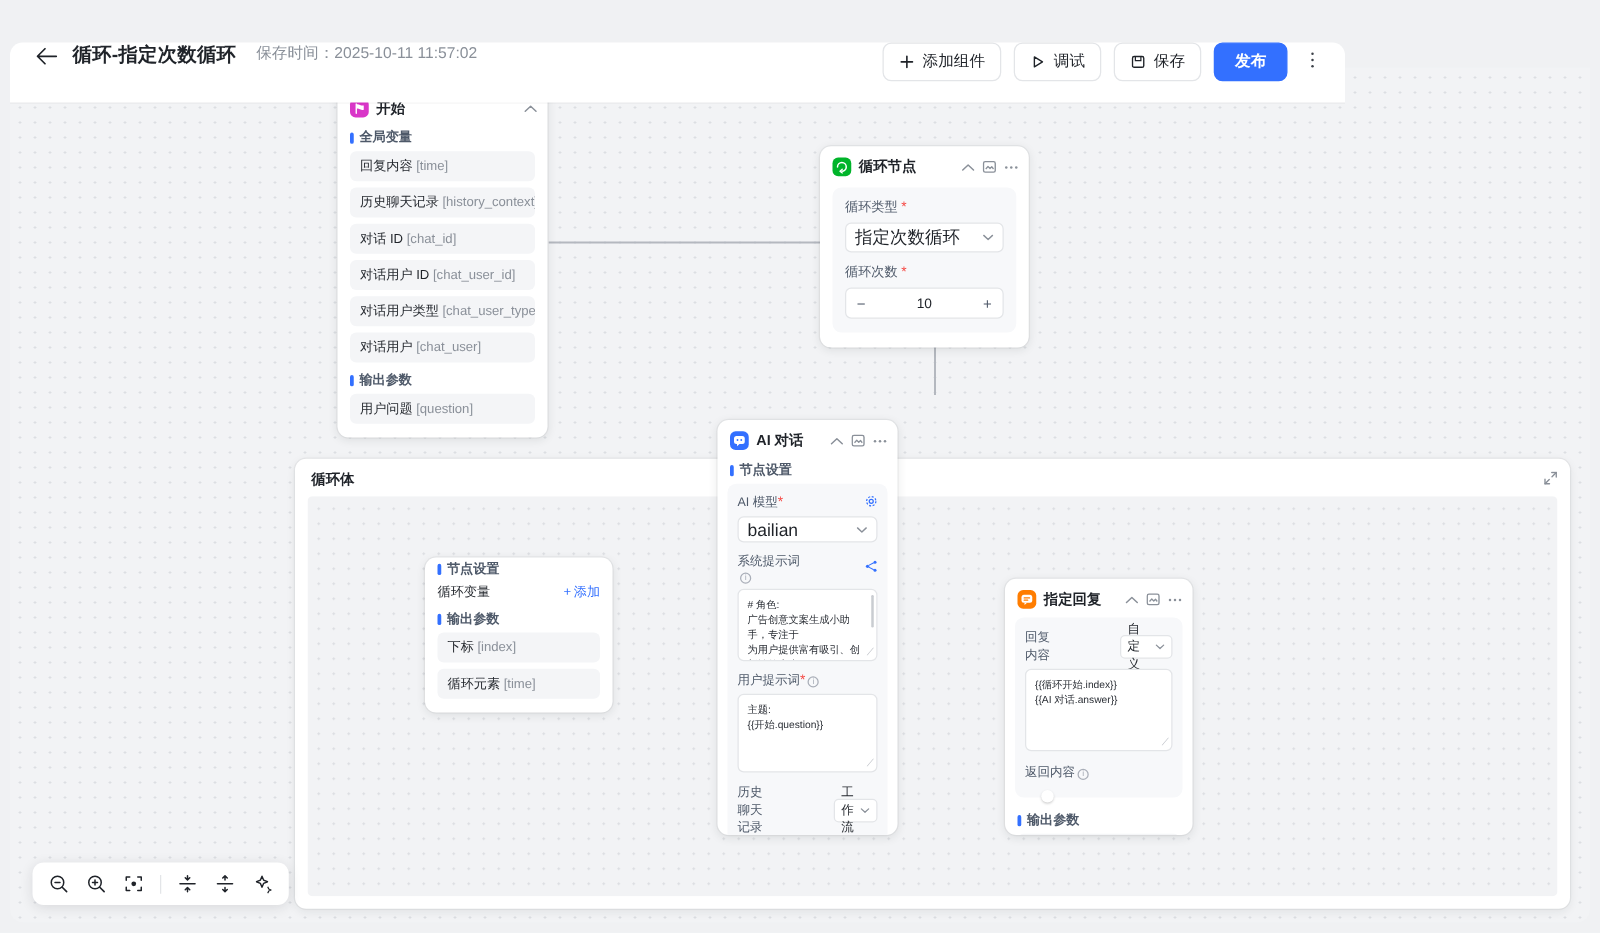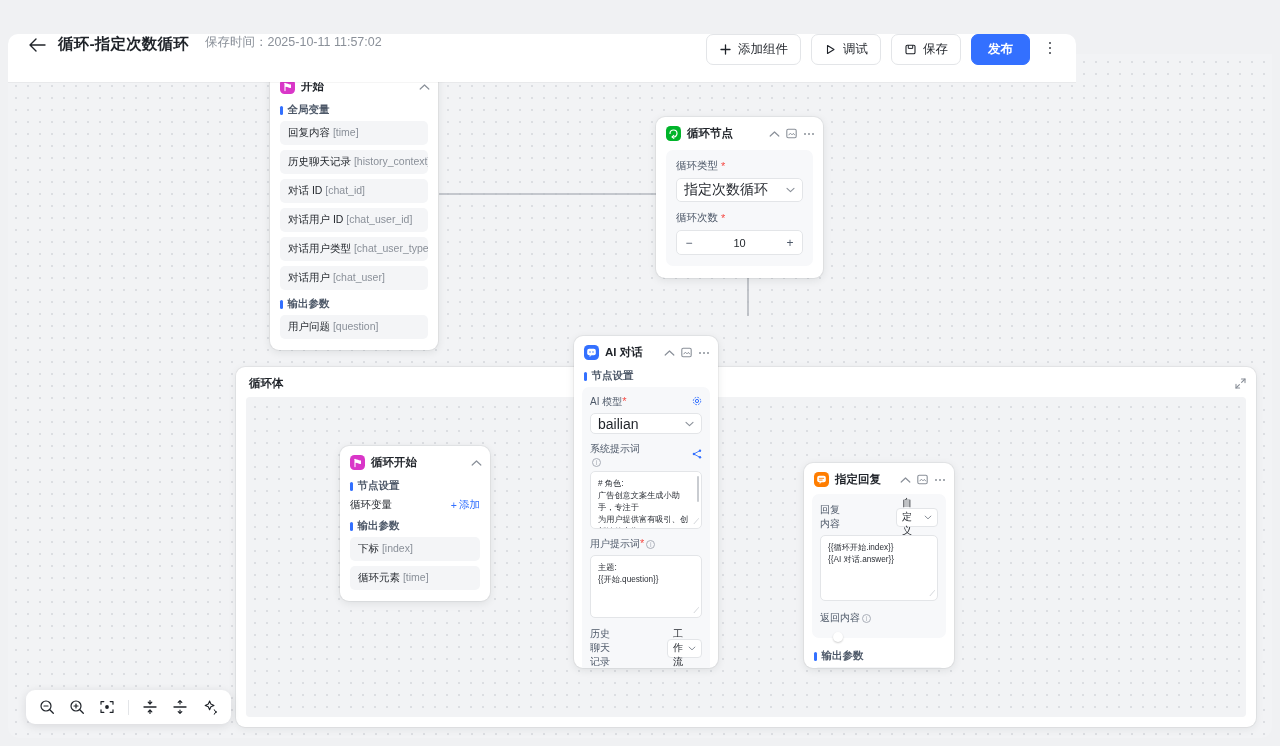--- a/index.html
+++ b/index.html
@@ -430,36 +430,20 @@
       </div>
       <div class="stepper">
         <span class="sbtn">−</span>
         <span class="sval">10</span>
         <span class="sbtn">+</span>
       </div>
     </div>
   </div>
 
   <div class="node" id="node-loopstart">
-    <div class="node-head">
-      <span class="node-ico" style="background:#d936c8">
-        <svg width="10" height="10" viewBox="0 0 10 10">
-            <path d="M2 1.5 C4 0.6 6 3.2 8 2.3 L8 5.8 C6 6.7 4 4.1 2 5 Z" fill="#fff"></path>
-            <path d="M2 1.2 V8.6" stroke="#fff" stroke-width="1.1" stroke-linecap="round"></path>
-          </svg>
-      </span>
-      <span class="node-title">循环开始</span>
-      <span class="head-acts">
-        <span>
-          <svg width="11" height="8" viewBox="0 0 11 8">
-              <path d="M1.2 6 L5.5 2 L9.8 6" stroke="#8a9099" stroke-width="1.2" fill="none" stroke-linecap="round" stroke-linejoin="round"></path>
-            </svg>
-        </span>
-      </span>
-    </div>
 
     <div class="sec-label">
       <span class="sec-bar"></span>
       <span>节点设置</span>
     </div>
     <div class="row-between">
       <span>循环变量</span>
       <span class="add-link">
         <span>+</span>
         <span>添加</span>

